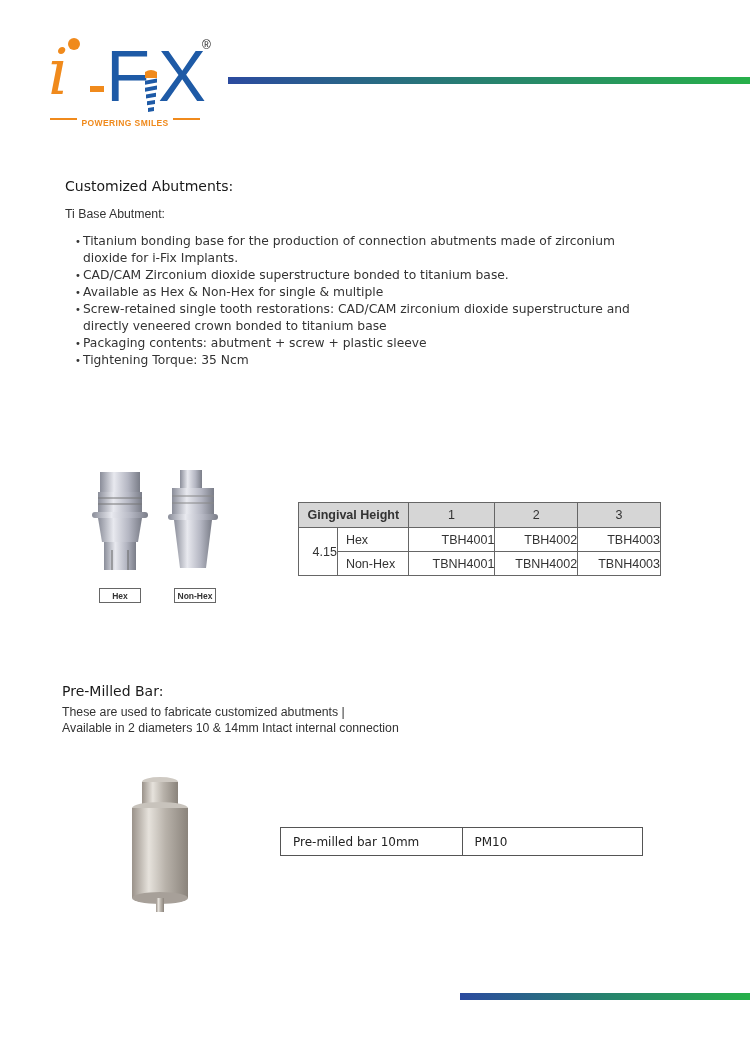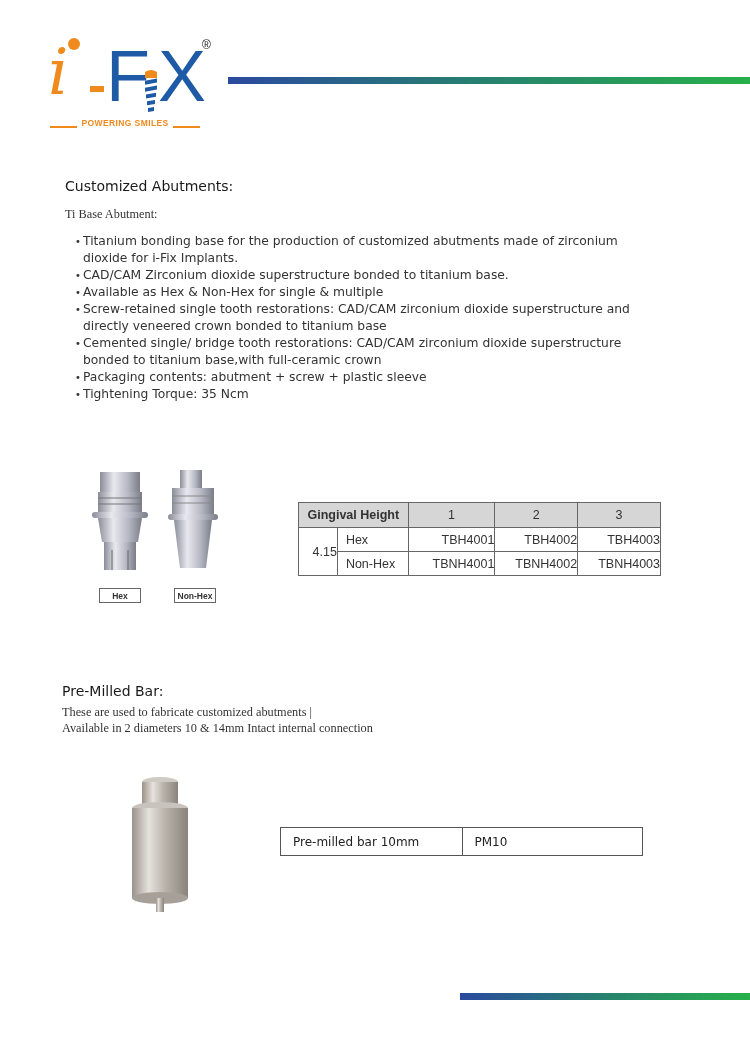--- a/index.html
+++ b/index.html
@@ -15,30 +15,30 @@
     position: absolute; left: 8px; top: 10px; font-family: "DejaVu Serif", serif; font-style: italic;
     font-size: 64px; color: #f08a1c; line-height: 1;
   }
   .logo-dot { position: absolute; left: 28px; top: 8px; width: 12px; height: 12px; border-radius: 50%; background: #f08a1c; }
   .logo-dash { position: absolute; left: 50px; top: 56px; width: 14px; height: 6px; background: #f08a1c; }
   .logo-F { position: absolute; left: 66px; top: 10px; font-family: "Liberation Sans", sans-serif; font-size: 72px; color: #1e5aa6; line-height: 1; font-weight: normal; }
   .logo-screw { position: absolute; left: 103px; top: 40px; width: 16px; height: 48px; }
   .logo-X { position: absolute; left: 118px; top: 10px; font-family: "Liberation Sans", sans-serif; font-size: 72px; color: #1e5aa6; line-height: 1; }
   .logo-reg { position: absolute; left: 162px; top: 8px; font-size: 12px; color: #222; font-family: "Liberation Sans", sans-serif; }
   .logo-tag {
-    position: absolute; left: 10px; top: 88px; width: 150px; display: flex; align-items: flex-end; gap: 4px;
+    position: absolute; left: 10px; top: 88px; width: 150px; display: flex; align-items: flex-start; gap: 4px;
     font-family: "Liberation Sans", sans-serif; font-size: 8.5px; font-weight: bold; color: #f08a1c; letter-spacing: 0.4px; white-space: nowrap;
   }
   .logo-tag .ln { flex: 1; height: 2px; background: #f08a1c; }
 
   .bar-top { left: 228px; top: 77px; width: 522px; height: 7px; background: linear-gradient(to right, #2b4a9f, #27826e 50%, #27b04a); }
   .bar-bottom { left: 460px; top: 993px; width: 290px; height: 7px; background: linear-gradient(to right, #2b4a9f, #27826e 50%, #27b04a); }
 
   .h-section { font-family: "DejaVu Sans", sans-serif; font-size: 14px; color: #1a1a1a; }
-  .p-text { font-family: Liberation Serif, serif; font-size: 12.3px; color: #333; font-weight: 300; }
+  .p-text { font-family: Liberation Sans, sans-serif; font-size: 12.3px; color: #333; font-weight: 300; }
 
   .bullets { left: 75px; top: 233px; width: 580px; list-style: none; margin: 0; padding: 0; }
   .bullets li { font-size: 12.3px; color: #333; line-height: 17px; padding-left: 8px; text-indent: -8px; }
   .bullets li::before { content: "\2022"; display: inline-block; width: 8px; text-indent: 0; font-size: 10px; }
 
   
   .abut { left: 90px; top: 470px; width: 140px; height: 110px; }
   .btn-label {
     position: absolute; height: 13px; border: 1px solid #666; font-family: "Liberation Sans", sans-serif;
     font-size: 8.5px; font-weight: bold; color: #333; display: flex; align-items: center; justify-content: center; background: #fff;
@@ -85,25 +85,24 @@
     <span class="ln"></span>
   </div>
 </div>
 
 <div class="abs bar-top"></div>
 
 <div class="abs h-section" style="left:65px; top:178px;">Customized Abutments:</div>
 <div class="abs p-text" style="left:65px; top:207px;">Ti Base Abutment:</div>
 
 <ul class="abs bullets">
-  <li>Titanium bonding base for the production of customized abutments made of zirconium dioxide for i-Fix Implants.</li>
+  <li>Titanium bonding base for the production of connection abutments made of zirconium dioxide for i-Fix Implants.</li>
   <li>CAD/CAM Zirconium dioxide superstructure bonded to titanium base.</li>
   <li>Available as Hex &amp; Non-Hex for single &amp; multiple</li>
   <li>Screw-retained single tooth restorations: CAD/CAM zirconium dioxide superstructure and directly veneered crown bonded to titanium base</li>
-  <li>Cemented single/ bridge tooth restorations: CAD/CAM zirconium dioxide superstructure bonded to titanium base,with full-ceramic crown</li>
   <li>Packaging contents: abutment + screw + plastic sleeve</li>
   <li>Tightening Torque: 35 Ncm</li>
 </ul>
 
 <div class="abs abut">
   <svg width="140" height="110" viewBox="0 0 140 110">
     <defs>
       <linearGradient id="metal" x1="0" x2="1" y1="0" y2="0">
         <stop offset="0" stop-color="#8a8d99"></stop>
         <stop offset="0.35" stop-color="#e8e9ef"></stop>

